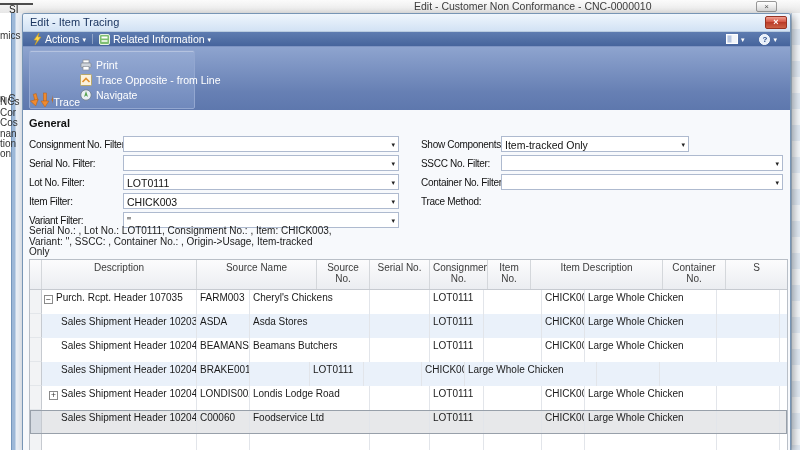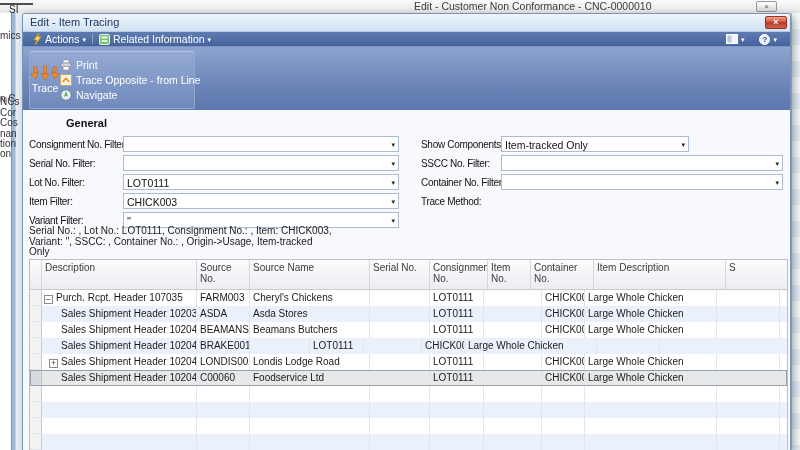--- a/index.html
+++ b/index.html
@@ -53,31 +53,31 @@
     color:#2b4c86; font-size:8px; font-weight:bold; line-height:9px; text-align:center; }
 
   .ribbon { height:65px; background:linear-gradient(#8ea4cf,#6780b4 70%,#5d77ad);
     border-top:1px solid #7d93c2; position:relative; }
   .group { position:absolute; left:6px; top:3px; width:166px; height:59px;
     border:1px solid #93a7d0; border-radius:2px;
     background:linear-gradient(#95aad3,#7089bc);
     box-shadow:inset 0 1px 0 rgba(255,255,255,.3);
     display:flex; flex-direction:column; }
   .group-body { flex:1; display:flex; }
-  .trace-btn { width:50px; display:flex; flex-direction:column; align-items:center;
+  .trace-btn { width:50px; display:flex; align-items:flex-end;
     justify-content:center; color:#fff; font-size:10.5px; gap:1px; }
   .cmd-col { flex:1; display:flex; flex-direction:column; justify-content:center; gap:1px; }
   .cmd { display:flex; align-items:center; gap:4px; color:#fff; font-size:10.5px;
     height:14px; white-space:nowrap; }
   .group-caption { height:13px; background:linear-gradient(#5e78ab,#51689b); color:#e9effa;
     font-size:10px; text-align:center; line-height:13px; border-radius:0 0 2px 2px; }
 
   
   .content { position:absolute; left:0; top:96px; right:0; bottom:0; background:#f7f9fc; }
-  .heading { position:absolute; left:6px; top:7px; font-size:11px; font-weight:bold; color:#101010;margin-left:37px; }
+  .heading { position:absolute; left:6px; top:7px; font-size:11px; font-weight:bold; color:#101010; }
 
   .fields { position:absolute; }
   #left-fields { left:6px; top:26px; }
   #right-fields { left:398px; top:26px; }
   .frow { display:flex; align-items:center; height:16px; margin-bottom:3px; }
   .flabel { font-size:10px; letter-spacing:-0.3px; color:#111; white-space:nowrap; overflow:visible; }
   #left-fields .flabel { width:94px; }
   #right-fields .flabel { width:80px; }
   .combo { position:relative; height:16px; background:#fff; border:1px solid #aebacf;padding-left:36px; }
   .combo .val { position:absolute; left:3px; top:2px; font-size:10.5px; color:#111; white-space:nowrap; }
@@ -87,22 +87,22 @@
   .combo.long { width:282px; }
 
   .summary { position:absolute; left:6px; top:116px; font-size:10px; color:#1a1a1a; line-height:10.5px; }
 
   
   .table { position:absolute; left:6px; top:149px; right:2px; bottom:0;
     border:1px solid #b9bfc7; border-bottom:none; background:#fff; overflow:hidden; }
   .thead { display:flex; height:30px; background:linear-gradient(#fcfcfd,#ebedf1);
     border-bottom:1px solid #c6cad0; }
   .th { font-size:10px; color:#3c3c3c; padding:2px 3px; border-right:1px solid #d4d7db;
-    line-height:11px; overflow:hidden; }
-  .tr { display:flex; height:16px; }
+    line-height:11px; overflow:hidden;text-align:center; }
+  .tr { display:flex; height:24px; }
   .tr.stripe { background:#eaf1fa; }
   .tr.selected { background:#e7e8ea; outline:1px solid #98a0aa; outline-offset:-1px; }
   .td { font-size:10px; color:#1a1a1a; padding:1px 3px; border-right:1px solid #e2e5ea;
     white-space:nowrap; overflow:hidden; line-height:13px; }
   .td.sel-cell { background:#f2f3f5; border-right:1px solid #c6cad0; border-bottom:1px solid #e3e6ea; padding:0; }
   .tr.selected .sel-cell { background:#d6dbe2; }
   .expand { display:inline-block; width:9px; height:9px; border:1px solid #8a8a8a; background:#fff;
     font-size:8.5px; line-height:7px; text-align:center; vertical-align:-1px; margin-right:3px; color:#333; }
 </style>
 </head>
@@ -278,27 +278,27 @@
     <div class="summary">
       <div>Serial No.: , Lot No.: LOT0111, Consignment No.: , Item: CHICK003,</div>
       <div>Variant: '', SSCC: , Container No.: , Origin-&gt;Usage, Item-tracked</div>
       <div>Only</div>
     </div>
 
     <div class="table">
       <div class="thead" id="thead">
           <div class="th" style="width: 12px;"></div>
           <div class="th" style="width: 155px;">Description</div>
+          <div class="th" style="width: 120px;">Source Name</div>
           <div class="th" style="width: 53px;">Source No.</div>
-          <div class="th" style="width: 120px;">Source Name</div>
           <div class="th" style="width: 60px;">Serial No.</div>
           <div class="th" style="width: 58px;">Consignment No.</div>
           <div class="th" style="width: 43px;">Item No.</div>
+          <div class="th" style="width: 132px;">Item Description</div>
           <div class="th" style="width: 63px;">Container No.</div>
-          <div class="th" style="width: 132px;">Item Description</div>
           <div class="th" style="flex: 1 1 0%; border-right: none;">S</div>
         </div>
       <div id="tbody">
           <div class="tr">
             <div class="td sel-cell" style="width: 12px;"></div>
             <div class="td" style="width: 155px; padding-left: 2px;"><span class="expand">−</span>Purch. Rcpt. Header 107035</div>
             <div class="td" style="width: 53px;">FARM003</div>
             <div class="td" style="width: 120px;">Cheryl's Chickens</div>
             <div class="td" style="width: 60px;"></div>
             <div class="td" style="width: 54px;">LOT0111</div>

